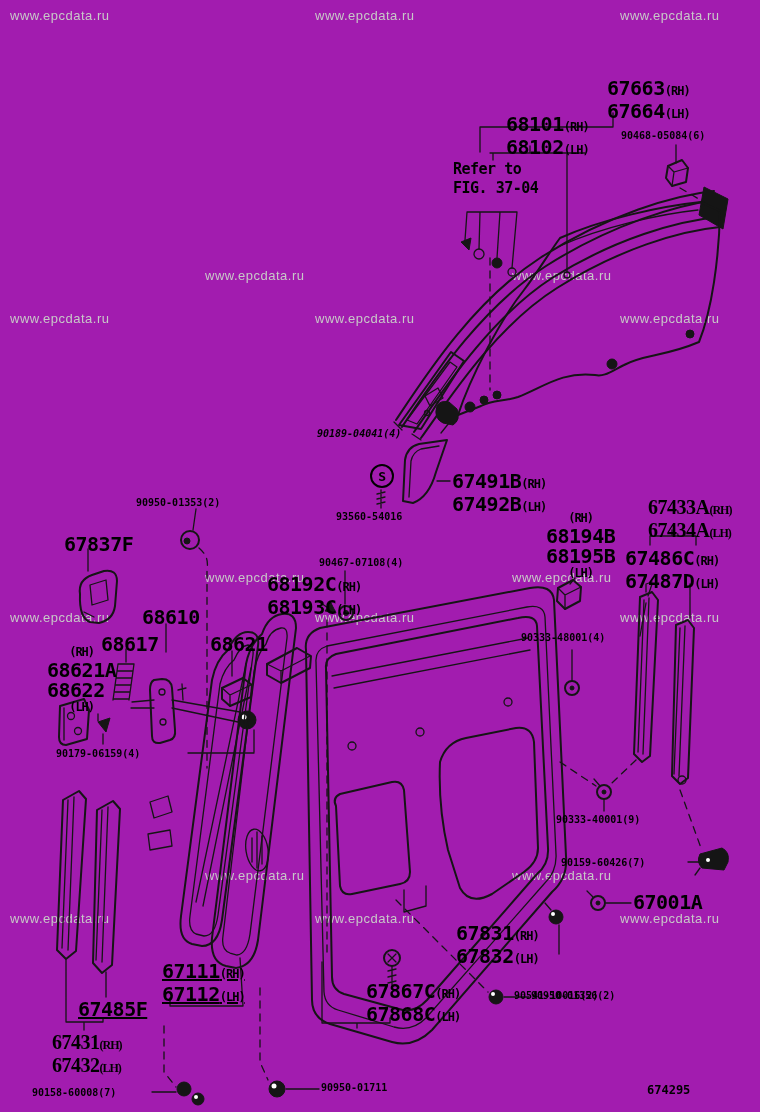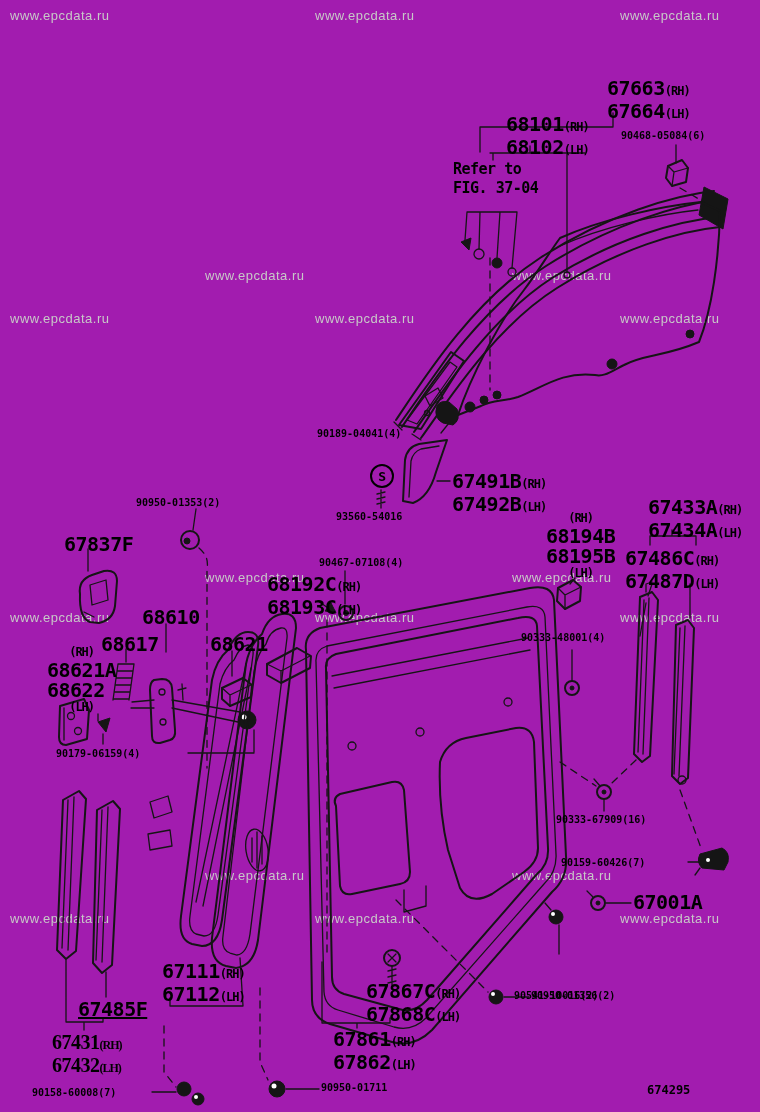--- a/index.html
+++ b/index.html
@@ -262,40 +262,40 @@
         <span class="row">68101<span class="sfx">(RH)</span></span>
         <span class="row">68102<span class="sfx">(LH)</span></span>
       </div>
       <div class="lbl md" style="left: 621px; top: 128px;">
         <span class="row">90468-05084(6)</span>
       </div>
       <div class="lbl nt" style="left: 453px; top: 160px;">
         <span class="row">Refer to</span>
         <span class="row">FIG. 37-04</span>
       </div>
-      <div class="lbl md" style="left: 317px; top: 426px;">
+      <div class="lbl md" style="left: 317px; top: 426px; font-style: italic;">
         <span class="row">90189-04041(4)</span>
       </div>
       <div class="lbl lg" style="left: 452px; top: 471px;">
         <span class="row">67491B<span class="sfx">(RH)</span></span>
         <span class="row">67492B<span class="sfx">(LH)</span></span>
       </div>
       <div class="lbl md" style="left: 336px; top: 509px;">
         <span class="row">93560-54016</span>
       </div>
       <div class="lbl lg circs" style="left: 370px; top: 464px;">
         <span class="row">S</span>
       </div>
       <div class="lbl lg" style="left: 546px; top: 511px;">
         <span class="ctr">(RH)</span>
         <span class="row">68194B</span>
         <span class="row">68195B</span>
         <span class="ctr">(LH)</span>
       </div>
-      <div class="lbl lg" style="left: 648px; top: 497px;">
+      <div class="lbl lg" style="left: 648px; top: 497px; font-family: Liberation Serif, serif;">
         <span class="row">67433A<span class="sfx">(RH)</span></span>
         <span class="row">67434A<span class="sfx">(LH)</span></span>
       </div>
       <div class="lbl lg" style="left: 625px; top: 548px;">
         <span class="row">67486C<span class="sfx">(RH)</span></span>
         <span class="row">67487D<span class="sfx">(LH)</span></span>
       </div>
       <div class="lbl md" style="left: 319px; top: 555px;">
         <span class="row">90467-07108(4)</span>
       </div>
@@ -324,46 +324,46 @@
       <div class="lbl lg" style="left: 210px; top: 634px;">
         <span class="row">68621</span>
       </div>
       <div class="lbl md" style="left: 56px; top: 746px;">
         <span class="row">90179-06159(4)</span>
       </div>
       <div class="lbl md" style="left: 521px; top: 630px;">
         <span class="row">90333-48001(4)</span>
       </div>
       <div class="lbl md" style="left: 556px; top: 812px;">
-        <span class="row">90333-67909(16)</span>
+        <span class="row">90333-40001(9)</span>
       </div>
       <div class="lbl md" style="left: 561px; top: 855px;">
         <span class="row">90159-60426(7)</span>
       </div>
       <div class="lbl lg" style="left: 633px; top: 892px;">
         <span class="row">67001A</span>
+      </div>
+      <div class="lbl lg" style="left: 456px; top: 923px;">
+        <span class="row">67831<span class="sfx">(RH)</span></span>
+        <span class="row">67832<span class="sfx">(LH)</span></span>
       </div>
       <div class="lbl md" style="left: 514px; top: 988px;">
         <span class="row">90541-10016(2)</span>
       </div>
       <div class="lbl md" style="left: 531px; top: 988px;">
         <span class="row">90950-01356(2)</span>
       </div>
       <div class="lbl lg" style="left: 366px; top: 981px;">
         <span class="row">67867C<span class="sfx">(RH)</span></span>
         <span class="row">67868C<span class="sfx">(LH)</span></span>
       </div>
-      <div class="lbl lg" style="left: 333px; top: 1029px;">
-        <span class="row">67861<span class="sfx">(RH)</span></span>
-        <span class="row">67862<span class="sfx">(LH)</span></span>
-      </div>
       <div class="lbl md" style="left: 321px; top: 1080px;">
         <span class="row">90950-01711</span>
       </div>
-      <div class="lbl lg" style="left: 162px; top: 961px;">
+      <div class="lbl lg" style="left: 162px; top: 961px; text-decoration: underline;">
         <span class="row">67111<span class="sfx">(RH)</span></span>
         <span class="row">67112<span class="sfx">(LH)</span></span>
       </div>
       <div class="lbl lg" style="left: 78px; top: 999px; text-decoration: underline;">
         <span class="row">67485F</span>
       </div>
       <div class="lbl lg" style="left: 52px; top: 1032px; font-family: Liberation Serif, serif;">
         <span class="row">67431<span class="sfx">(RH)</span></span>
         <span class="row">67432<span class="sfx">(LH)</span></span>
       </div>

